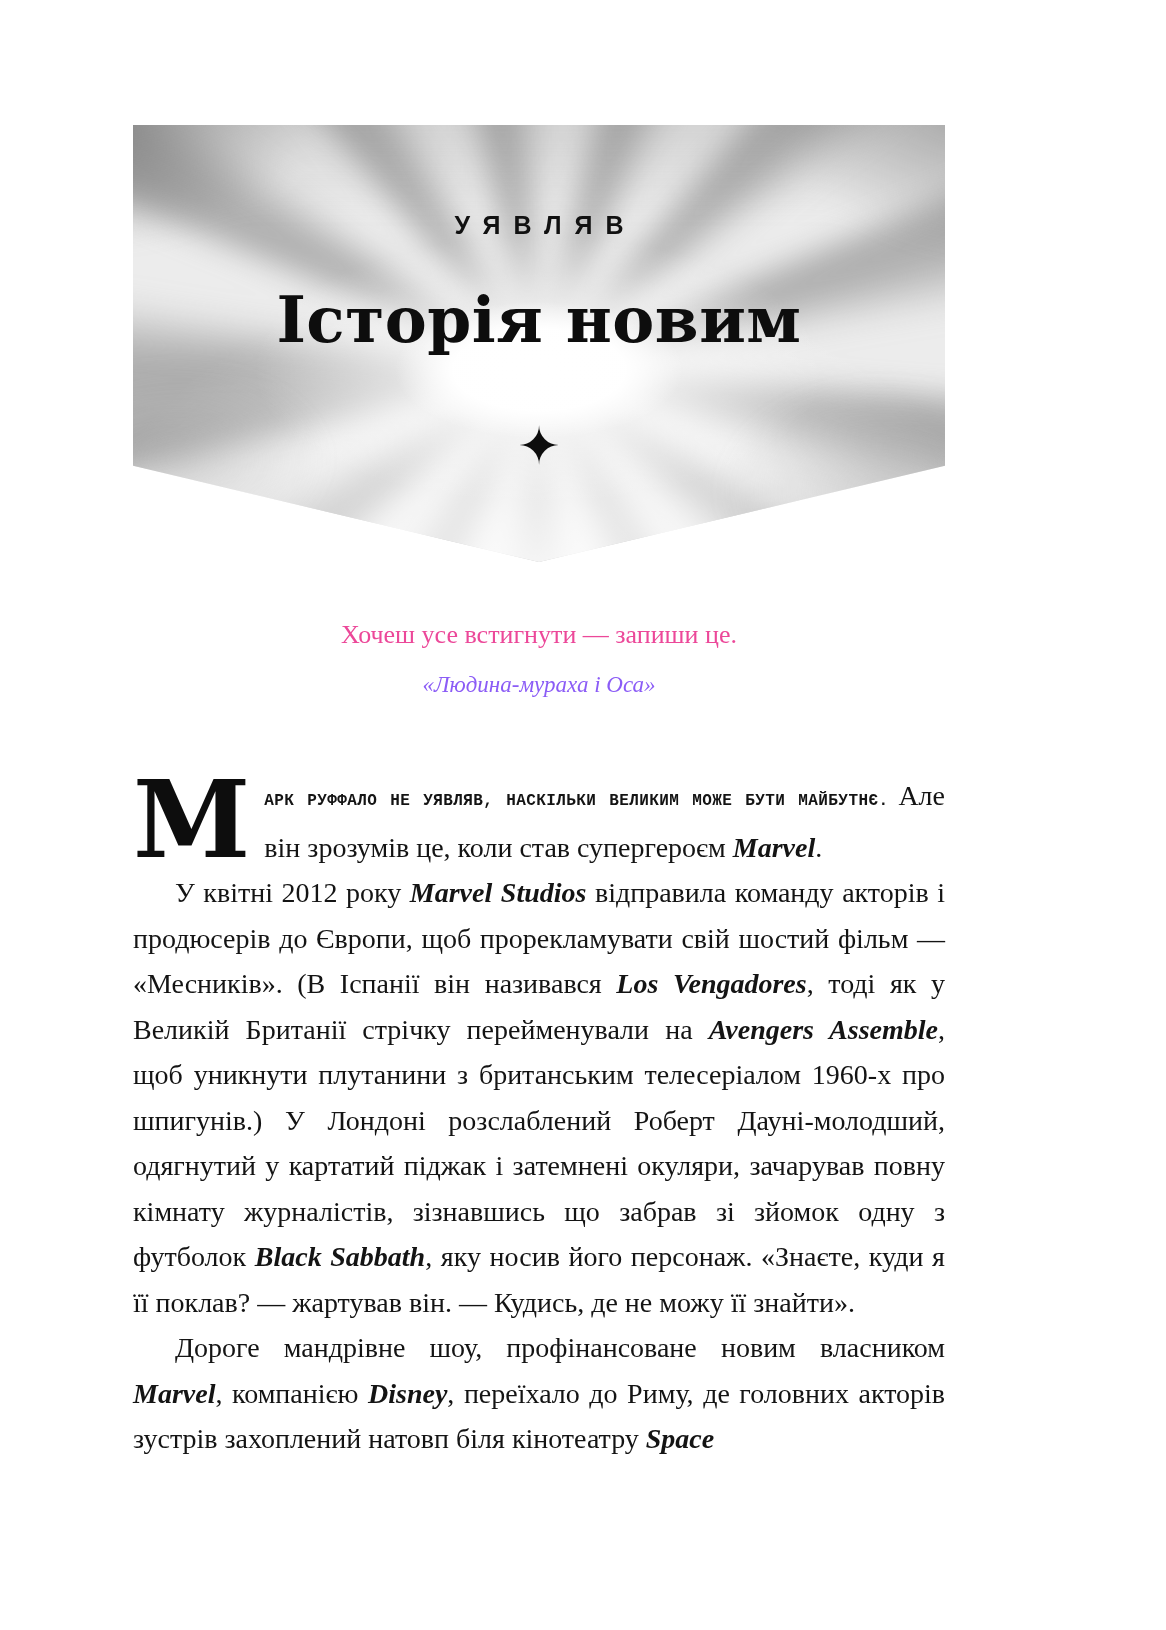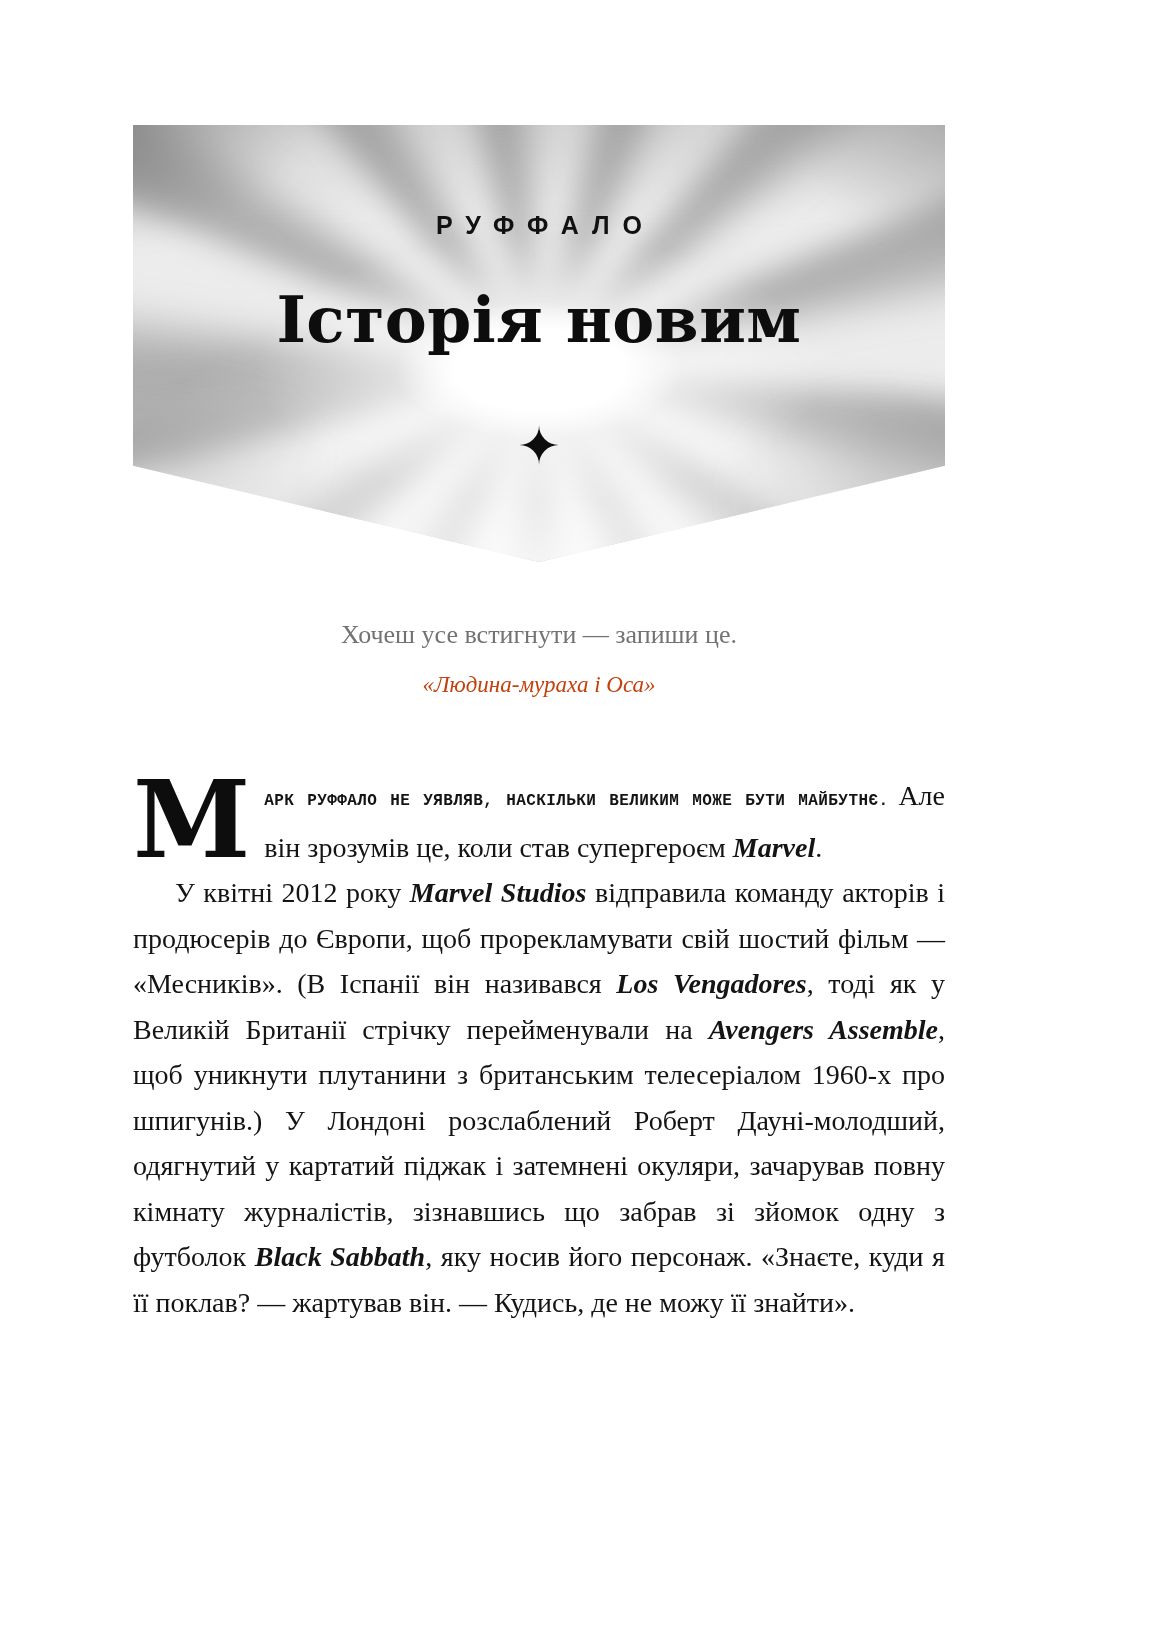--- a/index.html
+++ b/index.html
@@ -91,27 +91,27 @@
   
   .epigraph {
     position: absolute;
     left: 133px;
     top: 620px;
     width: 812px;
     text-align: center;
   }
   .epigraph .quote {
     font-size: 26px;
-    color: #737373;
+    color: #ec4899;
   }
   .epigraph .attribution {
     margin-top: 22px;
     font-size: 23px;
     font-style: italic;
-    color: #c2410c;
+    color: #8b5cf6;
   }
 
   
   .body-text {
     position: absolute;
     left: 133px;
     top: 773px;
     width: 812px;
     font-size: 28px;
     line-height: 45.5px;
@@ -142,29 +142,30 @@
 </head>
 <body>
 
 <div class="page">
 
   <div class="hero">
     <div class="hero-layer hero-rays"></div>
     <div class="hero-layer hero-glow"></div>
     <div class="hero-layer hero-corners"></div>
     <div class="hero-content">
-      <div class="kicker">РУФФАЛО</div>
+      <div class="kicker">УЯВЛЯВ</div>
       <h1 class="title">Історія новим</h1>
       <div class="star">✦</div>
     </div>
   </div>
 
   <div class="epigraph">
     <p class="quote">Хочеш усе встигнути — запиши це.</p>
     <p class="attribution">«Людина-мураха і Оса»</p>
   </div>
 
   <div class="body-text">
       <p class="para"><span class="dropcap">М</span><span class="seg-bold-caps">АРК РУФФАЛО НЕ УЯВЛЯВ, НАСКІЛЬКИ ВЕЛИКИМ МОЖЕ БУТИ МАЙБУТНЄ.</span><span class="seg-normal"> Але він зрозумів це, коли став супергероєм </span><span class="seg-italic">Marvel</span><span class="seg-normal">.</span></p>
       <p class="para indent"><span class="seg-normal">У квітні 2012 року </span><span class="seg-italic">Marvel Studios</span><span class="seg-normal"> відправила команду акто­рів і продюсерів до Європи, щоб прорекламувати свій шостий фільм — «Месників». (В Іспанії він називався </span><span class="seg-italic">Los Vengadores</span><span class="seg-normal">, тоді як у Великій Британії стрічку перейменували на </span><span class="seg-italic">Avengers Assemble</span><span class="seg-normal">, щоб уникнути плутанини з британським телесеріа­лом 1960-х про шпигунів.) У Лондоні розслаблений Роберт Дауні-молодший, одягнутий у картатий піджак і затемнені окуляри, зачарував повну кімнату журналістів, зізнавшись що забрав зі зйомок одну з футболок </span><span class="seg-italic">Black Sabbath</span><span class="seg-normal">, яку носив його персонаж. «Знаєте, куди я її поклав? — жартував він. — Кудись, де не можу її знайти».</span></p>
+      <p class="para indent"><span class="seg-normal">Дороге мандрівне шоу, профінансоване новим власником </span><span class="seg-italic">Marvel</span><span class="seg-normal">, компанією </span><span class="seg-italic">Disney</span><span class="seg-normal">, переїхало до Риму, де головних акторів зустрів захоплений натовп біля кінотеатру </span><span class="seg-italic">Space</span></p>
     </div>
 
 </div>
 
 </body></html>

